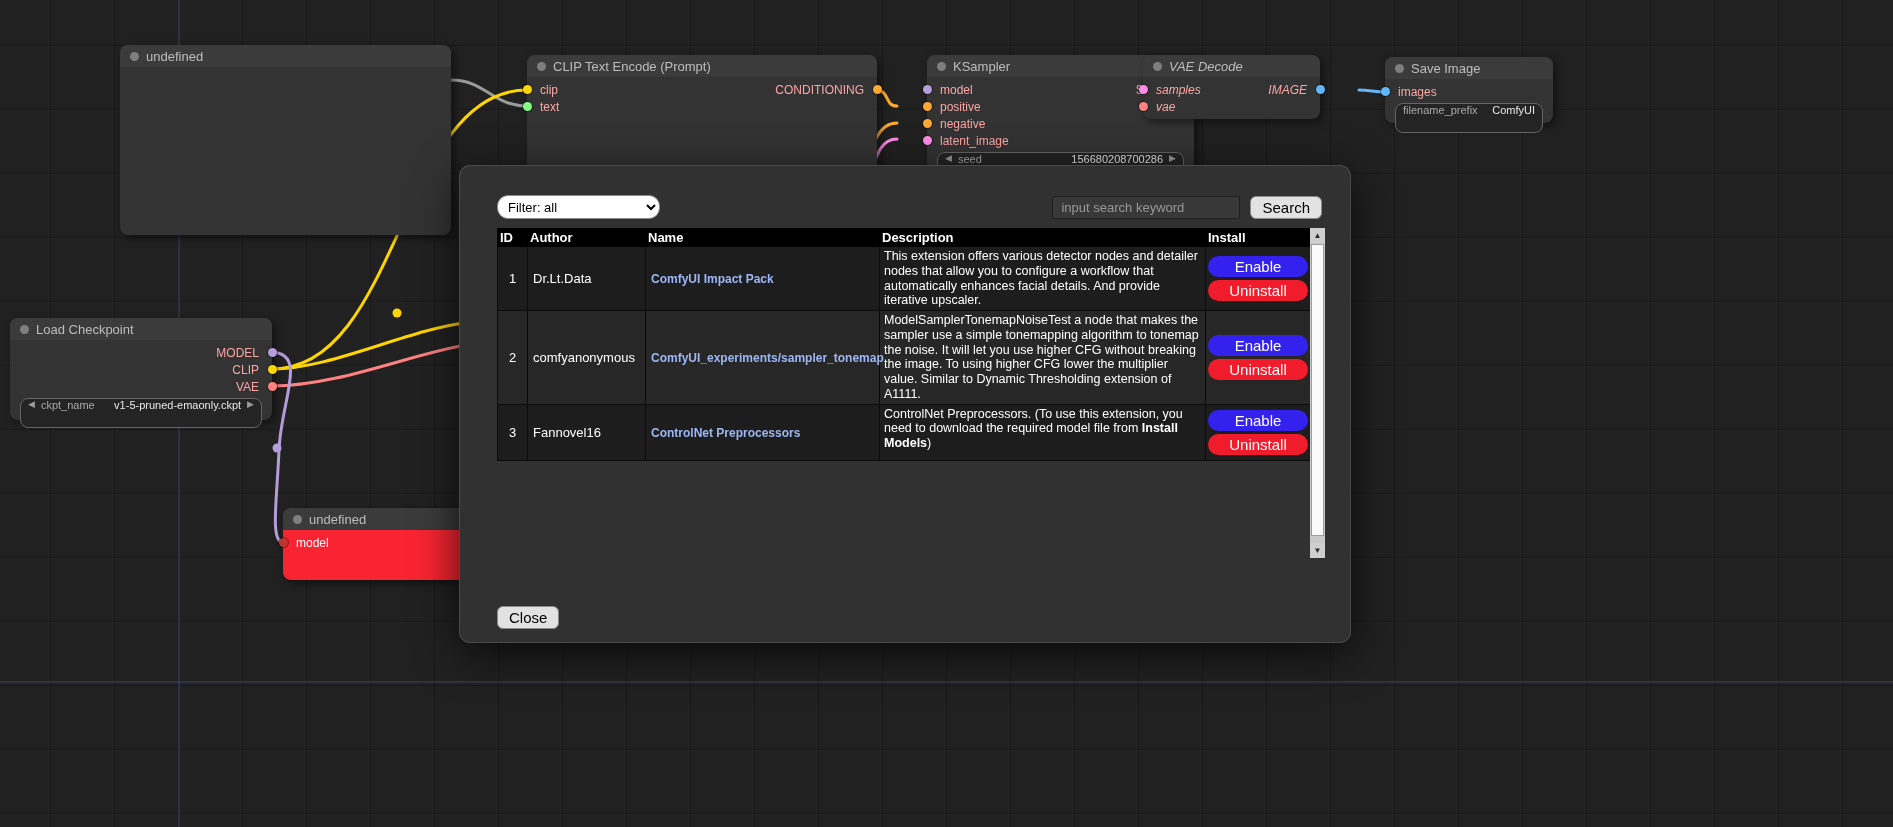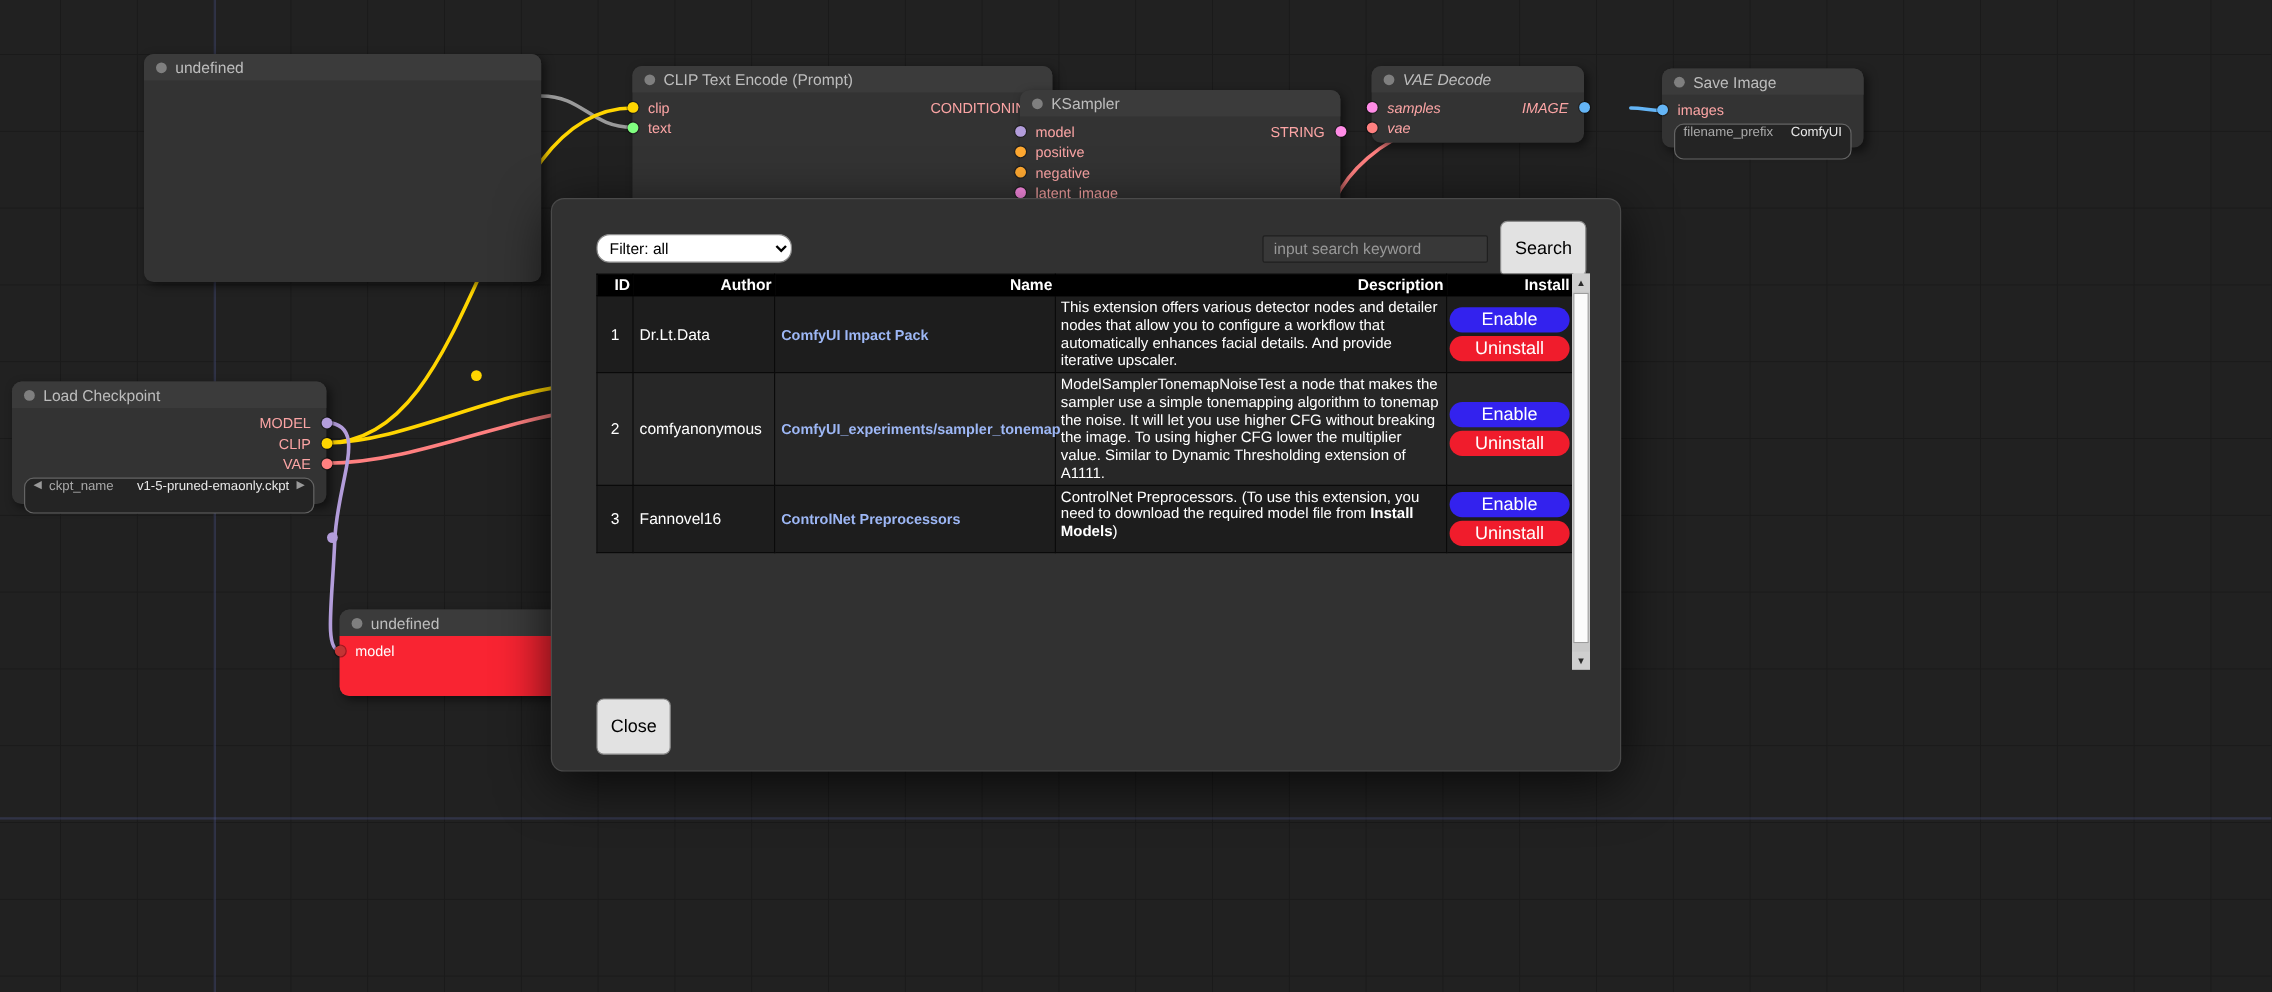--- a/index.html
+++ b/index.html
@@ -27,25 +27,25 @@
   .widget{position:relative;height:30px;margin:3px 10px 0;background:#242424;border:1px solid #646464;border-radius:8px;display:flex;align-items:flex-start;padding:0 7px;font-size:11px;color:#a9a9a9;gap:6px;white-space:nowrap}
   .widget .wvalue{margin-left:auto;color:#e8e8e8}
   .widget .arrow{color:#9a9a9a;font-size:9px;flex:none}
   
   #modal{position:absolute;left:460px;top:166px;width:890px;height:476px;background:var(--modal-bg);border-radius:10px;z-index:10;
     box-shadow:0 0 0 1px #4a4a4a,0 10px 45px rgba(0,0,0,.75);padding:28px 28px 0 37px;color:#fff}
   .topbar{display:flex;align-items:center;height:26px}
   #filter-select{width:163px;height:24px;border-radius:11px;border:1px solid #8a8a8a;background:#fff;color:#000;font-size:13px;padding:0 6px;font-family:inherit}
   #search-input{margin-left:auto;width:188px;height:23px;background:#383838;border:1px solid #1f1f1f;color:#ddd;font-size:13px;padding:0 8px;border-radius:2px;font-family:inherit}
   #search-input::placeholder{color:#989898}
-  .btn-plain{background:#e2e2e2;border:1px solid #8a8a8a;border-radius:6px;color:#000;font-size:15px;padding:14px 11px;font-family:inherit;cursor:pointer}
+  .btn-plain{background:#e2e2e2;border:1px solid #8a8a8a;border-radius:6px;color:#000;font-size:15px;padding:2px 11px;font-family:inherit;cursor:pointer}
   #search-button{margin-left:10px}
   .table-wrap{position:relative;margin-top:8px;width:828px;height:330px}
   table{border-collapse:collapse;width:813px;table-layout:fixed}
-  th{background:#000;color:#fff;font-weight:bold;font-size:13px;padding:1px 2px;border:1px solid #000;text-align:right}
+  th{background:#000;color:#fff;font-weight:bold;font-size:13px;padding:1px 2px;border:1px solid #000;text-align:left}
   td{border:1px solid #0a0a0a;padding:1px 5px;vertical-align:middle;color:#fff;font-size:13px}
   tbody tr:nth-child(odd){background:#1d1d1d}
   tbody tr:nth-child(even){background:#272727}
   td.c-id{text-align:center}
   td.c-desc{font-size:12.5px;line-height:1.18;vertical-align:top;padding:2px 4px}
   a.ext-link{color:var(--link-name-blue);font-weight:bold;text-decoration:none;font-size:12px}
   td.c-install{text-align:center;padding:2px}
   .btn-enable,.btn-uninstall{display:block;width:100px;margin:3px auto;color:#fff;border:none;border-radius:12px;font-size:15px;padding:2px 0;font-family:inherit;cursor:pointer}
   .btn-enable{background:var(--enable-blue)}
   .btn-uninstall{background:var(--uninstall-red)}
@@ -95,21 +95,21 @@
             <span class="port-label in">clip</span>
             <span class="port-label out">CONDITIONING</span>
             <span class="port-dot out" style="background: rgb(255, 169, 49);"></span>
           </div>
           <div class="port-row">
             <span class="port-dot in" style="background: rgb(128, 255, 128);"></span>
             <span class="port-label in">text</span>
           </div>
         </div>
       </div>
-      <div class="node" style="left: 850px; top: 55px; width: 267px; height: 115px; margin-top: 20px;">
+      <div class="node" style="left: 927px; top: 55px; width: 267px; height: 115px;">
         <div class="node-title">
           <span class="node-dot"></span>
           <span>KSampler</span>
         </div>
         <div class="node-body">
           <div class="port-row">
             <span class="port-dot in" style="background: rgb(179, 157, 219);"></span>
             <span class="port-label in">model</span>
             <span class="port-label out">STRING</span>
             <span class="port-dot out" style="background: rgb(255, 140, 230);"></span>

